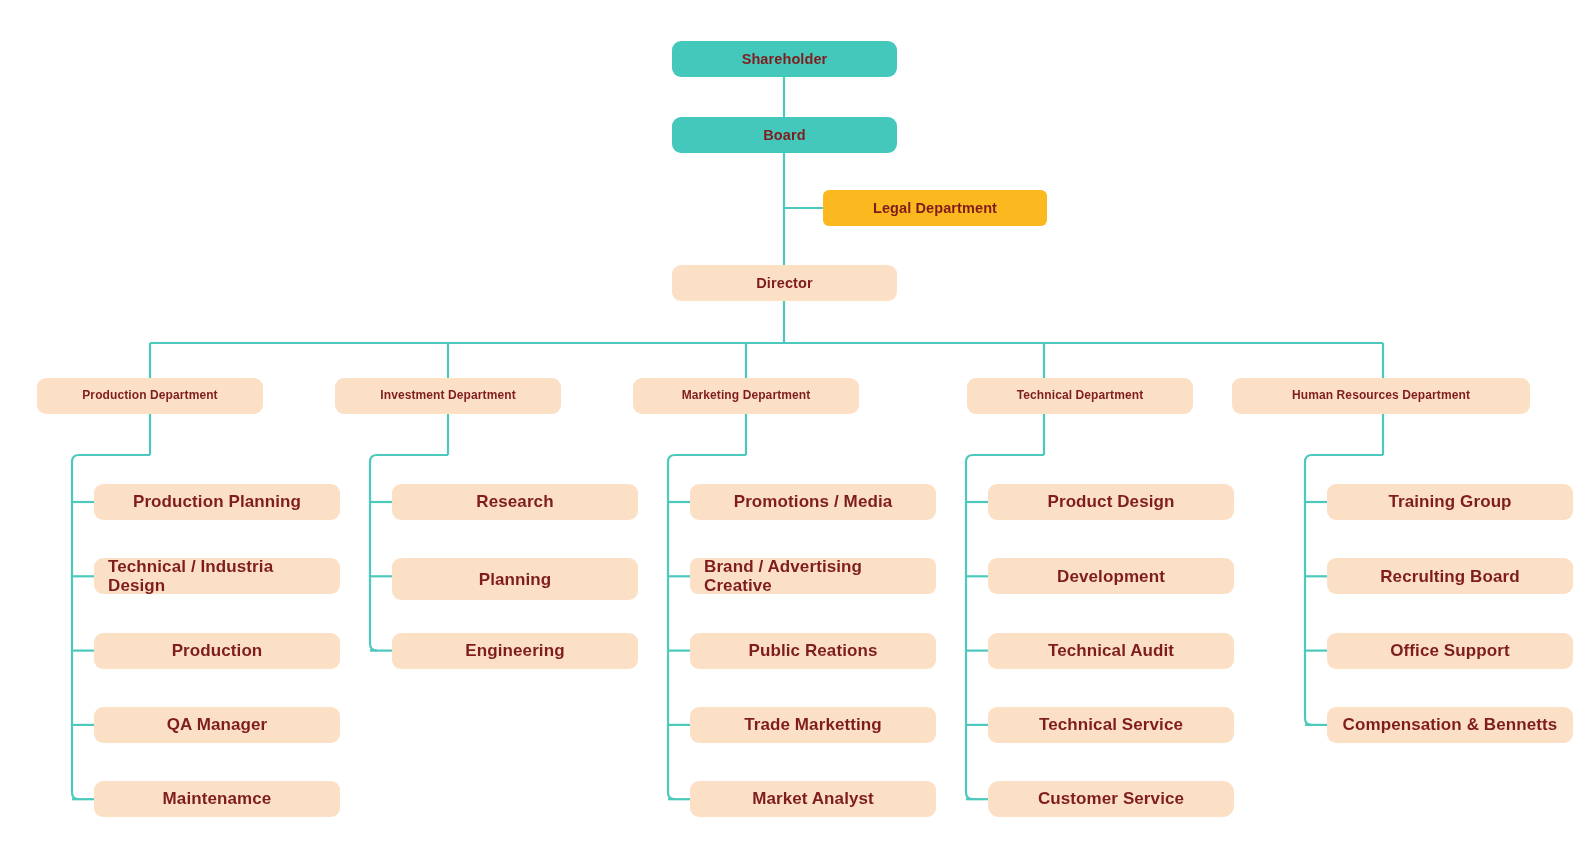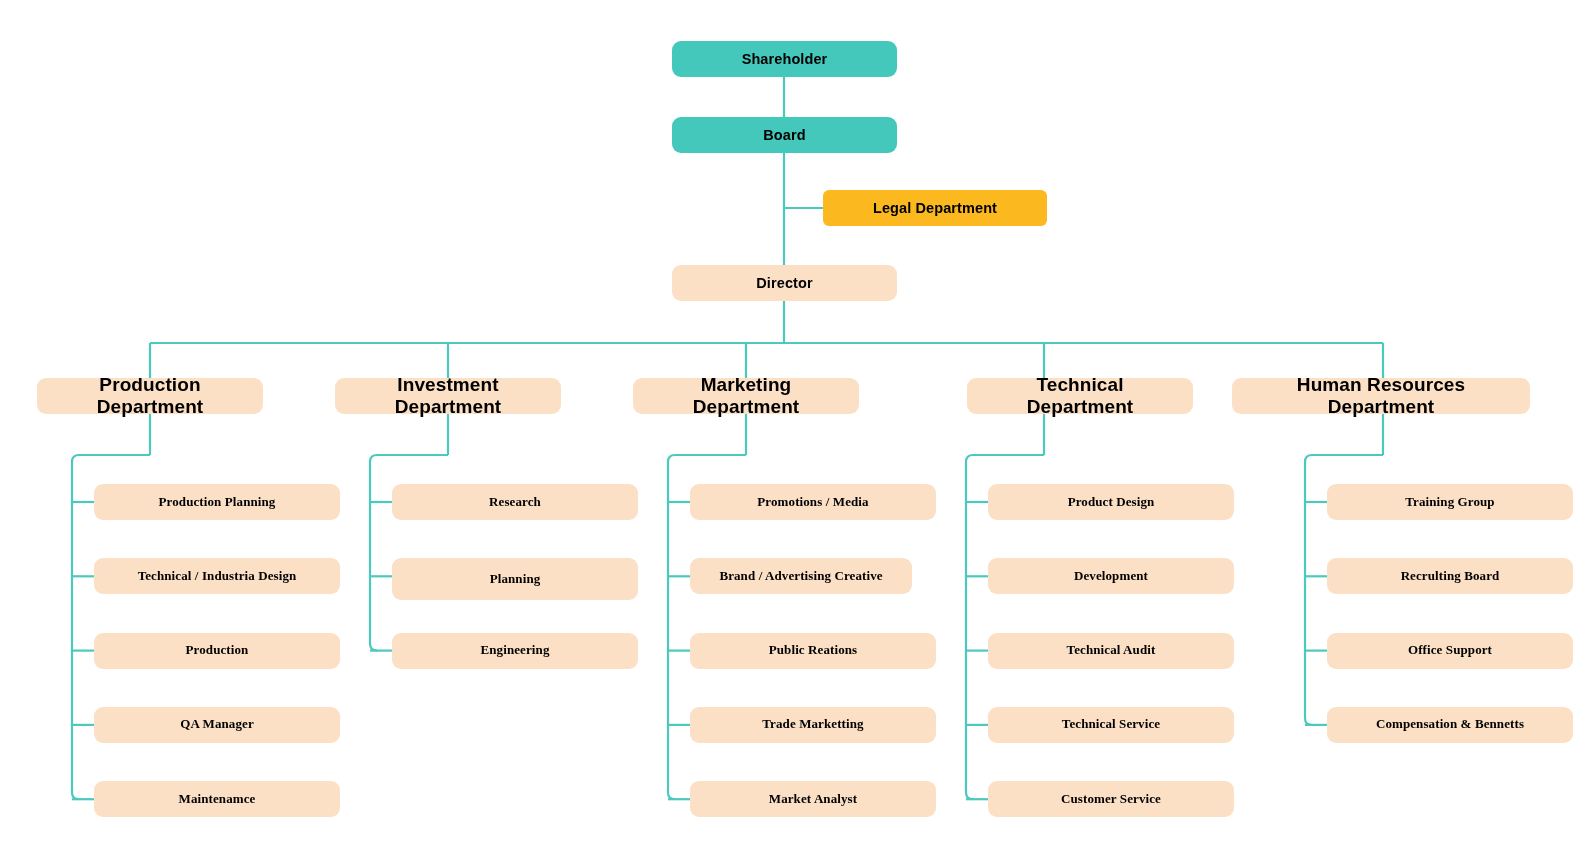--- a/index.html
+++ b/index.html
@@ -25,35 +25,35 @@
     width: 1589px;
     height: 867px;
     pointer-events: none;
   }
   .node {
     position: absolute;
     box-sizing: border-box;
     display: flex;
     align-items: center;
     justify-content: center;
-    text-align: center;
+    text-align: left;
     border-radius: 9px;
-    color: #000000;
+    color: #7f1d1d;
     font-weight: bold;
     letter-spacing: 0.1px;
     line-height: 1.15;
     padding: 0 14px;
     z-index: 2;
   }
   .node.teal     { background: #45c8bc; }
   .node.orange   { background: #fbb81f; border-radius: 6px; }
   .node.peach    { background: #fce0c6; }
   .node.lvl-top    { font-size: 14.5px; }
-  .node.lvl-dept   { font-size: 19px; }
-  .node.lvl-leaf   { font-size: 13px; font-family: Liberation Serif, serif; }
+  .node.lvl-dept   { font-size: 12px; }
+  .node.lvl-leaf   { font-size: 17px; }
 </style>
 </head>
 <body>
 
 <div id="chart-canvas">
 
   <svg id="connector-layer" viewBox="0 0 1589 867" width="1589" height="867" aria-hidden="true">
     <g fill="none" stroke="#4cc9bd" stroke-width="2.2" stroke-linecap="butt">
 
       <path d="M784,77 L784,117"></path>
@@ -153,21 +153,21 @@
       </div>
       <div class="node peach lvl-leaf" style="left: 392px; top: 632.6px; width: 246px; height: 36px;">
         <span>Engineering</span>
       </div>
       <div class="node peach lvl-dept" style="left: 633px; top: 378px; width: 226px; height: 36px;">
         <span>Marketing Department</span>
       </div>
       <div class="node peach lvl-leaf" style="left: 690px; top: 484px; width: 246px; height: 36px;">
         <span>Promotions / Media</span>
       </div>
-      <div class="node peach lvl-leaf" style="left: 690px; top: 558.3px; width: 222px; height: 36px;">
+      <div class="node peach lvl-leaf" style="left: 690px; top: 558.3px; width: 246px; height: 36px; border-radius: 8px;">
         <span>Brand / Advertising Creative</span>
       </div>
       <div class="node peach lvl-leaf" style="left: 690px; top: 632.6px; width: 246px; height: 36px;">
         <span>Public Reations</span>
       </div>
       <div class="node peach lvl-leaf" style="left: 690px; top: 706.9px; width: 246px; height: 36px;">
         <span>Trade Marketting</span>
       </div>
       <div class="node peach lvl-leaf" style="left: 690px; top: 781.2px; width: 246px; height: 36px;">
         <span>Market Analyst</span>
@@ -180,21 +180,21 @@
       </div>
       <div class="node peach lvl-leaf" style="left: 988px; top: 558.3px; width: 246px; height: 36px;">
         <span>Development</span>
       </div>
       <div class="node peach lvl-leaf" style="left: 988px; top: 632.6px; width: 246px; height: 36px;">
         <span>Technical Audit</span>
       </div>
       <div class="node peach lvl-leaf" style="left: 988px; top: 706.9px; width: 246px; height: 36px;">
         <span>Technical Service</span>
       </div>
-      <div class="node peach lvl-leaf" style="left: 988px; top: 781.2px; width: 246px; height: 36px;">
+      <div class="node peach lvl-leaf" style="left: 988px; top: 781.2px; width: 246px; height: 36px; border-radius: 11px;">
         <span>Customer Service</span>
       </div>
       <div class="node peach lvl-dept" style="left: 1232px; top: 378px; width: 298px; height: 36px;">
         <span>Human Resources Department</span>
       </div>
       <div class="node peach lvl-leaf" style="left: 1327px; top: 484px; width: 246px; height: 36px;">
         <span>Training Group</span>
       </div>
       <div class="node peach lvl-leaf" style="left: 1327px; top: 558.3px; width: 246px; height: 36px;">
         <span>Recrulting Board</span>

